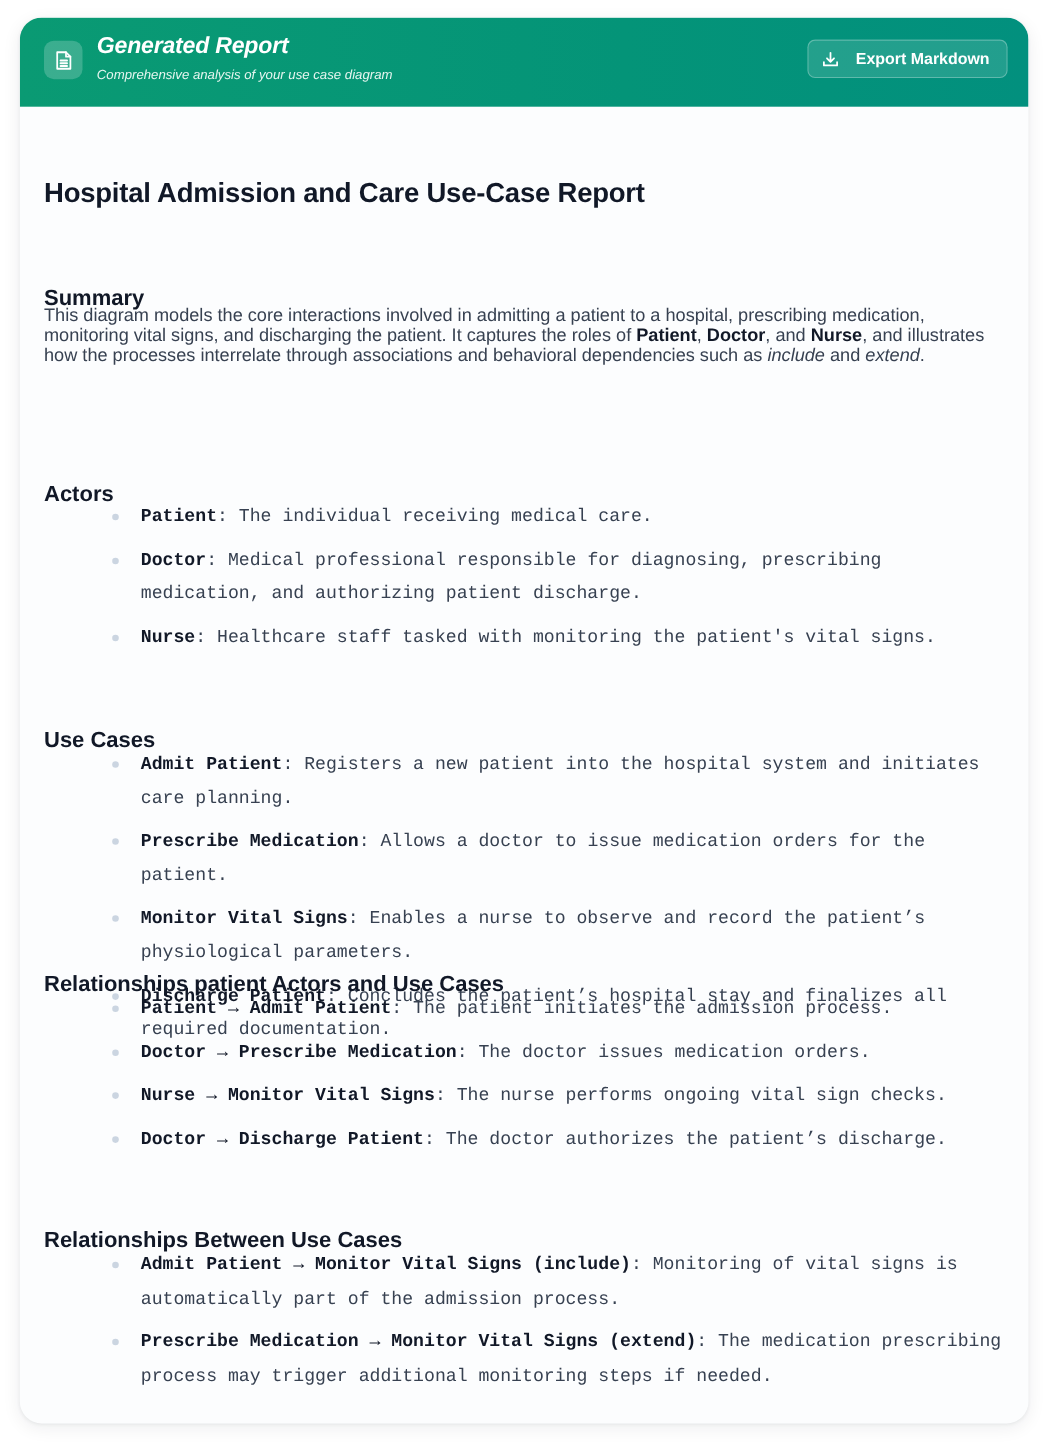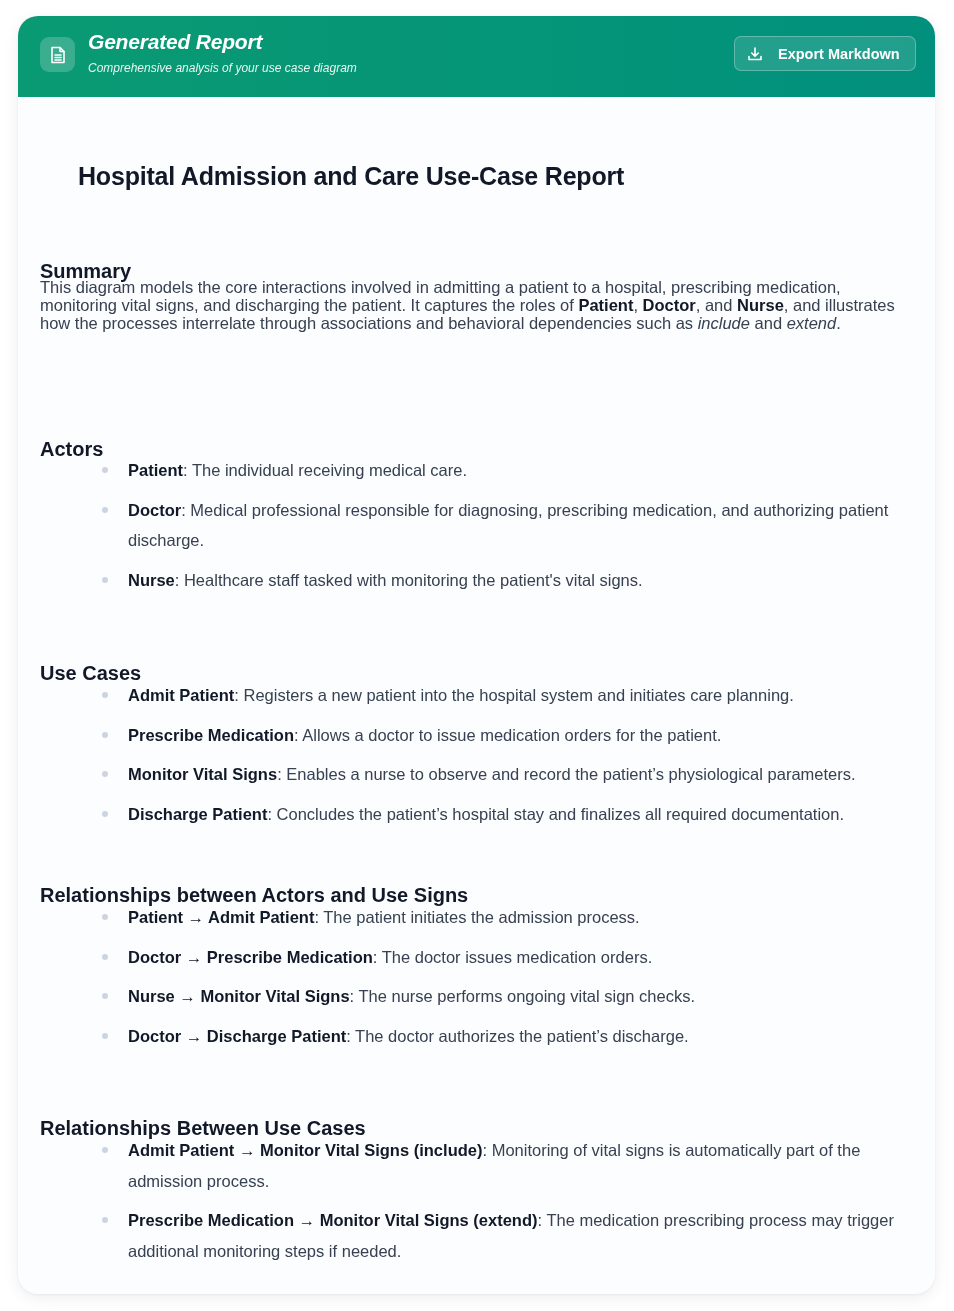--- a/index.html
+++ b/index.html
@@ -33,30 +33,30 @@
     position: absolute; right: 19px; top: 20px; width: 182px; height: 35px; border-radius: 7px;
     background: rgba(255,255,255,0.13); border: 1px solid rgba(255,255,255,0.28);
     display: flex; align-items: center; color: #ffffff; font-size: 14.5px; font-weight: 700;
     cursor: pointer;
   }
   .export-btn .ico { margin-left: 12px; margin-right: 15px; display: flex; }
 
   .content { position: absolute; left: 22px; top: 0; width: 875px; }
   h1 {
     position: absolute; left: 0; top: 146px; font-size: 25px; font-weight: 700; color: #111827;
-    white-space: nowrap; letter-spacing: -0.2px; margin-left: 38px;
+    white-space: nowrap; letter-spacing: -0.2px;
   }
   h2 {
     position: absolute; left: 0; font-size: 20px; font-weight: 700; color: #111827; white-space: nowrap; margin-top: 28px;
   }
   p.summary {
     position: absolute; left: 0; top: 262px; width: 875px; font-size: 16.5px; line-height: 18px; color: #374151;
   }
   b { color: #111827; font-weight: 700; }
-  ul { position: absolute; left: 0; width: 875px; list-style: none; }
+  ul { position: absolute; left: 0; width: 875px; list-style: none; font-family: Liberation Mono, monospace; }
   ul li {
     position: relative; padding-left: 88px; font-size: 16.5px; line-height: 30.6px; color: #374151;
     margin-bottom: 9px;
   }
   ul li::before {
     content: ""; position: absolute; left: 62px; top: 12px; width: 6px; height: 6px; border-radius: 50%;
     background: #cbd5e1;
   }
 </style>
 </head>
@@ -98,21 +98,21 @@
       </ul>
 
     <h2 style="top:618px">Use Cases</h2>
     <ul style="top:664px">
         <li><b>Admit Patient</b><span>: Registers a new patient into the hospital system and initiates care planning.</span></li>
         <li><b>Prescribe Medication</b><span>: Allows a doctor to issue medication orders for the patient.</span></li>
         <li><b>Monitor Vital Signs</b><span>: Enables a nurse to observe and record the patient’s physiological parameters.</span></li>
         <li><b>Discharge Patient</b><span>: Concludes the patient’s hospital stay and finalizes all required documentation.</span></li>
       </ul>
 
-    <h2 style="top:840px">Relationships between Actors and Use Signs</h2>
+    <h2 style="top:840px">Relationships patient Actors and Use Cases</h2>
     <ul style="top:886px">
         <li><b>Patient → Admit Patient</b><span>: The patient initiates the admission process.</span></li>
         <li><b>Doctor → Prescribe Medication</b><span>: The doctor issues medication orders.</span></li>
         <li><b>Nurse → Monitor Vital Signs</b><span>: The nurse performs ongoing vital sign checks.</span></li>
         <li><b>Doctor → Discharge Patient</b><span>: The doctor authorizes the patient’s discharge.</span></li>
       </ul>
 
     <h2 style="top:1073px">Relationships Between Use Cases</h2>
     <ul style="top:1119px">
         <li><b>Admit Patient → Monitor Vital Signs (include)</b><span>: Monitoring of vital signs is automatically part of the admission process.</span></li>

